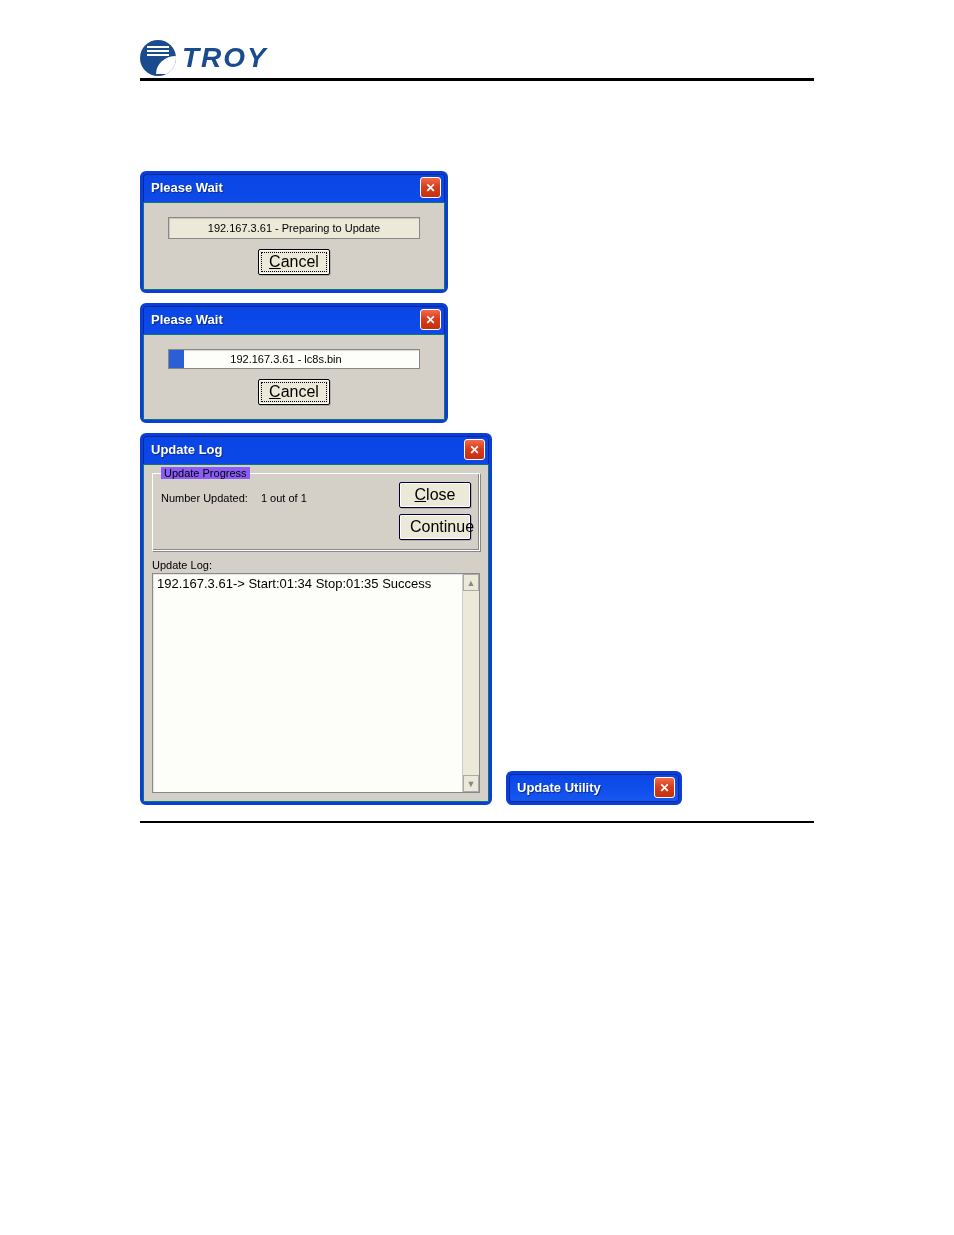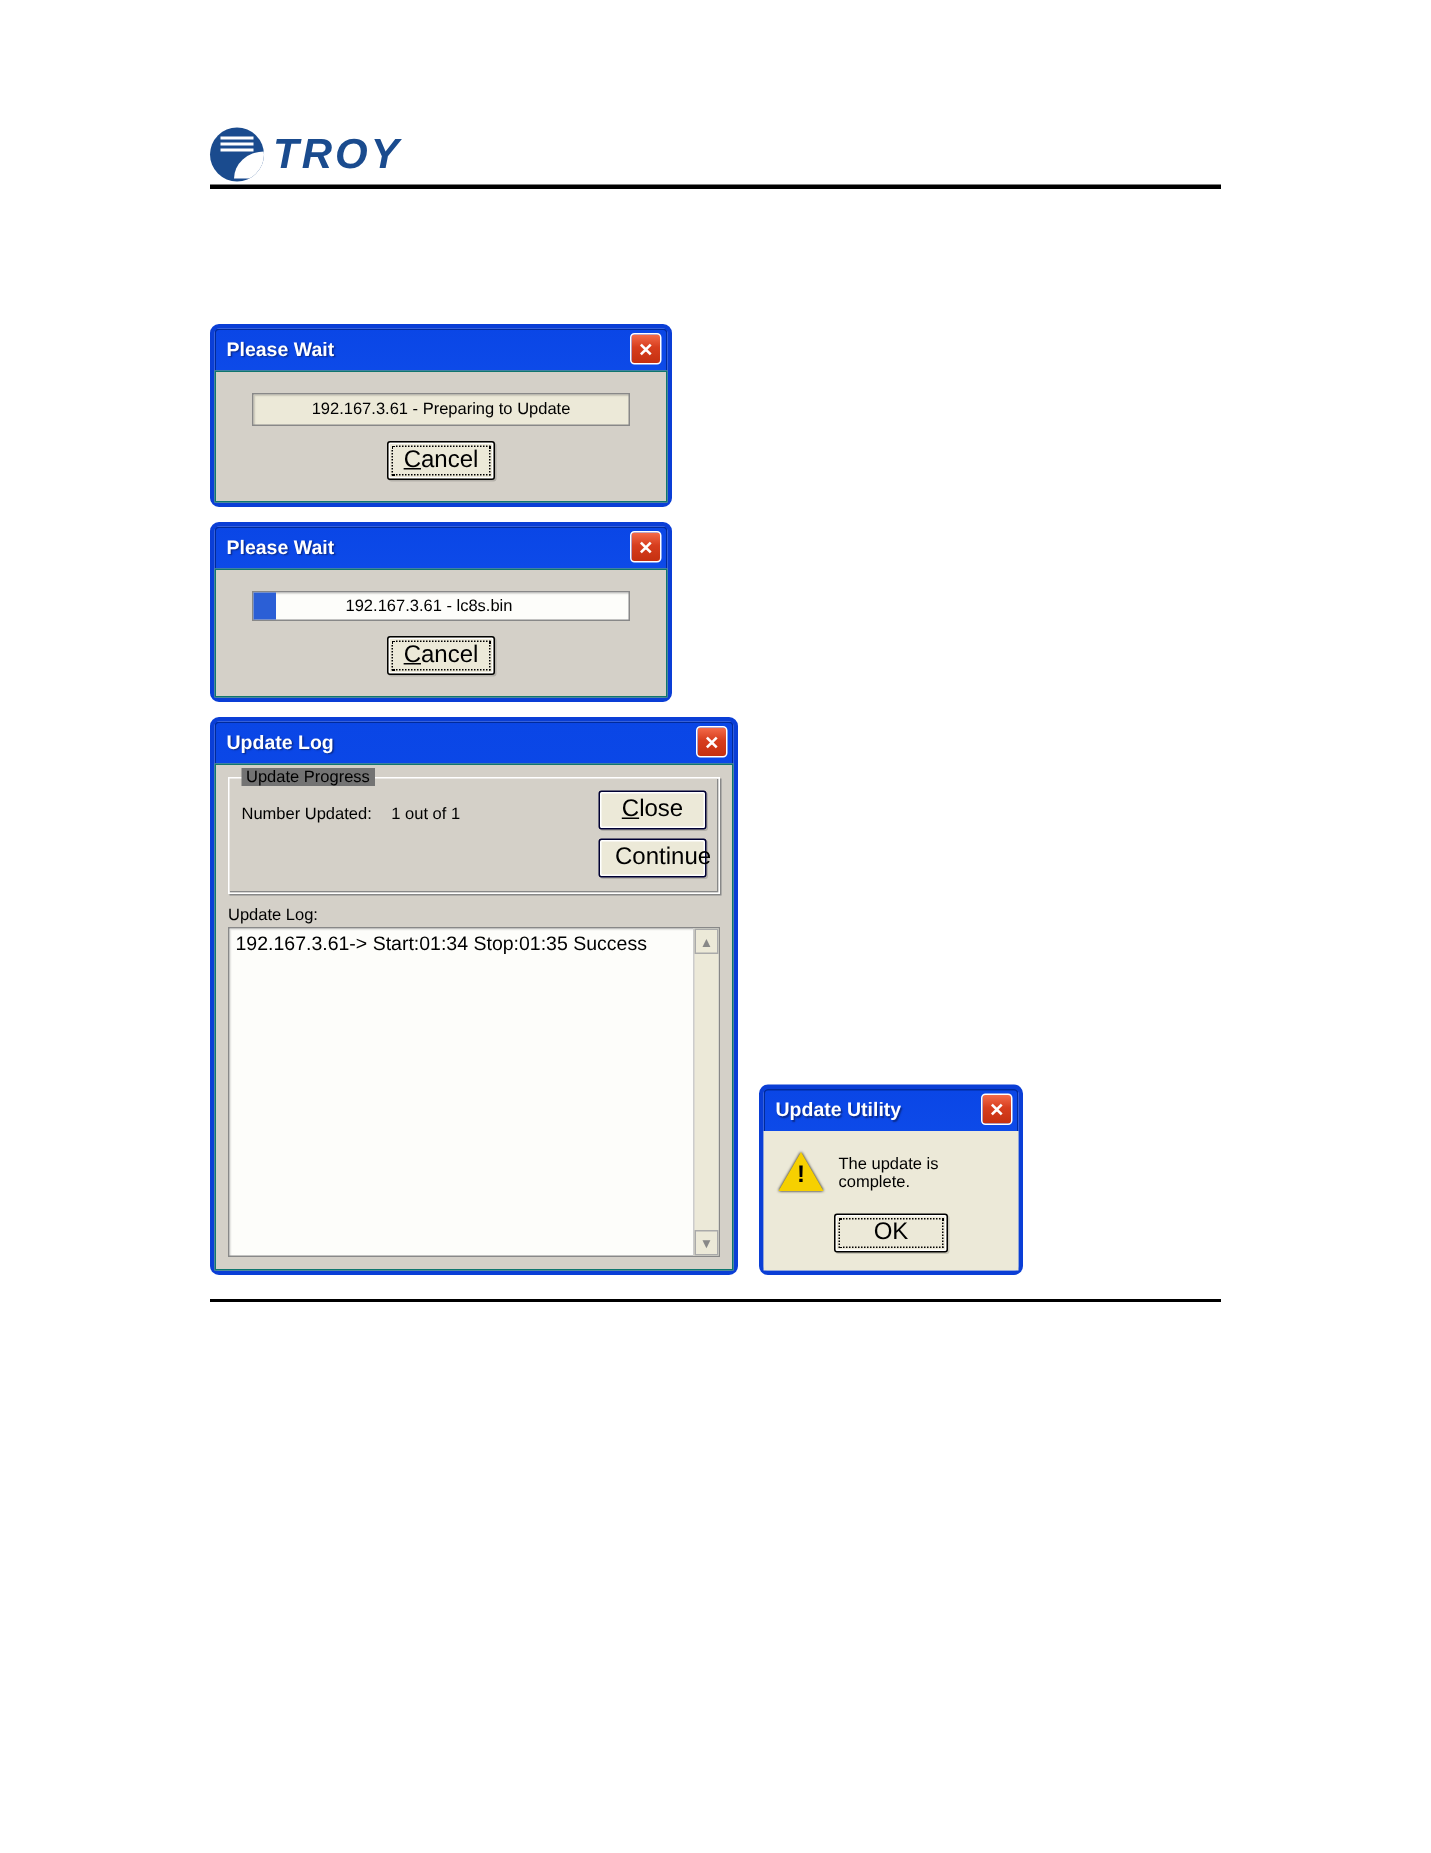--- a/index.html
+++ b/index.html
@@ -1,20 +1,20 @@
 <!DOCTYPE html>
 <html><head>
   <meta charset="utf-8">
   <style>
     * { box-sizing: border-box; margin: 0; padding: 0; }
     body { font-family: Tahoma, Arial, sans-serif; font-size: 11px; background: #fff; width: 954px; }
     
     .page { padding: 40px 140px 40px 140px; width: 954px; }
     
-    .header { margin-bottom: 4px; margin-top: 45px; }
+    .header { margin-bottom: 4px; }
     .logo { display: flex; align-items: center; gap: 6px; }
     .logo-circle { width: 36px; height: 36px; border-radius: 50%; background: #1a4b8e; position: relative; overflow: hidden; }
     .logo-circle::before { content: ""; position: absolute; left: 7px; top: 6px; width: 22px; height: 2px; background: #fff; box-shadow: 0 4px 0 #fff, 0 8px 0 #fff; }
     .logo-circle::after { content: ""; position: absolute; right: 0; top: 16px; width: 20px; height: 18px; background: #fff; border-top-left-radius: 100% 100%; }
     .logo-text { font-size: 28px; font-weight: 900; font-style: italic; color: #1a4b8e; letter-spacing: 2px; }
     .header-rule { border: 0; border-top: 3px solid #000; margin-top: 2px; }
 
     .dialogs { margin-top: 90px; display: flex; flex-direction: column; align-items: flex-start; gap: 10px; }
 
     .win { border: 3px solid #0a3ed6; background: linear-gradient(#0a46e6, #1757f0); border-radius: 6px; box-shadow: 0 0 0 1px #002a9c inset; display: flex; flex-direction: column; }
@@ -31,21 +31,21 @@
     .progress-box { width: 252px; height: 20px; border: 1px solid #888; background: #fdfdfa; position: relative; box-shadow: inset 1px 1px 1px rgba(0,0,0,0.15); display: flex; align-items: center; }
     .progress-fill { background: #2b5fd6; height: 100%; }
     .progress-label { position: absolute; left: 0; right: 16px; text-align: center; font-size: 11px; }
     .btn { min-width: 64px; padding: 3px 10px; background: #ece9d8; border: 1px solid #003; border-radius: 2px; font-size: 16px; box-shadow: 0 0 0 1px #fff inset, 1px 1px 0 rgba(0,0,0,0.15); cursor: pointer; }
     .btn .u { text-decoration: underline; }
     .btn-focus { outline: 1px dotted #000; outline-offset: -4px; border: 1px solid #000; }
 
     .log-dialog { width: 352px; }
     .log-body { padding: 8px; }
     .fieldset { border: 1px solid #fff; box-shadow: -1px -1px 0 #888 inset, 1px 1px 0 #888; padding: 8px 8px 10px 8px; margin-bottom: 8px; position: relative; }
-    .legend { position: absolute; top: -7px; left: 8px; background: #737373; padding: 0 3px; font-size: 11px; }
+    .legend { position: absolute; top: -7px; left: 8px; background: #8b5cf6; padding: 0 3px; font-size: 11px; }
     .row-flex { display: flex; align-items: flex-start; gap: 8px; }
     .progress-left { flex: 1; padding-top: 10px; }
     .btn-stack { display: flex; flex-direction: column; gap: 6px; width: 72px; }
     .btn-stack .btn { min-width: 0; width: 72px; text-align: center; }
     .sub-label { font-size: 11px; }
     .val { margin-left: 10px; }
     .log-label { font-size: 11px; margin: 4px 0 2px 0; }
     .log-text { width: 100%; height: 220px; border: 1px solid #888; background: #fdfdfa; box-shadow: inset 1px 1px 1px rgba(0,0,0,0.1); position: relative; }
     .log-content { padding: 2px 4px; font-size: 13px; }
     .scroll-v { position: absolute; right: 0; top: 0; width: 17px; height: 100%; background: #ece9d8; border-left: 1px solid #ccc; display: flex; flex-direction: column; justify-content: space-between; }
@@ -156,28 +156,17 @@
           </div>
       </div>
 
       <div class="win complete-dialog">
         <div class="titlebar">
           <div class="title">Update Utility</div>
           <div class="close-btn">
               <span class="close-x">✕</span>
             </div>
         </div>
-        <div class="client">
-            <div class="complete-body">
-          <div class="msg-row">
-            <div class="warn-icon">
-                  <div class="warn-tri"></div>
-                </div>
-            <div class="msg-text">The update is complete.</div>
-          </div>
-          <button class="btn btn-focus ok-btn"><span>OK</span></button>
-        </div>
-          </div>
       </div>
     </div>
     <hr class="footer-rule">
   </div>
 </div>
 
 </body></html>

